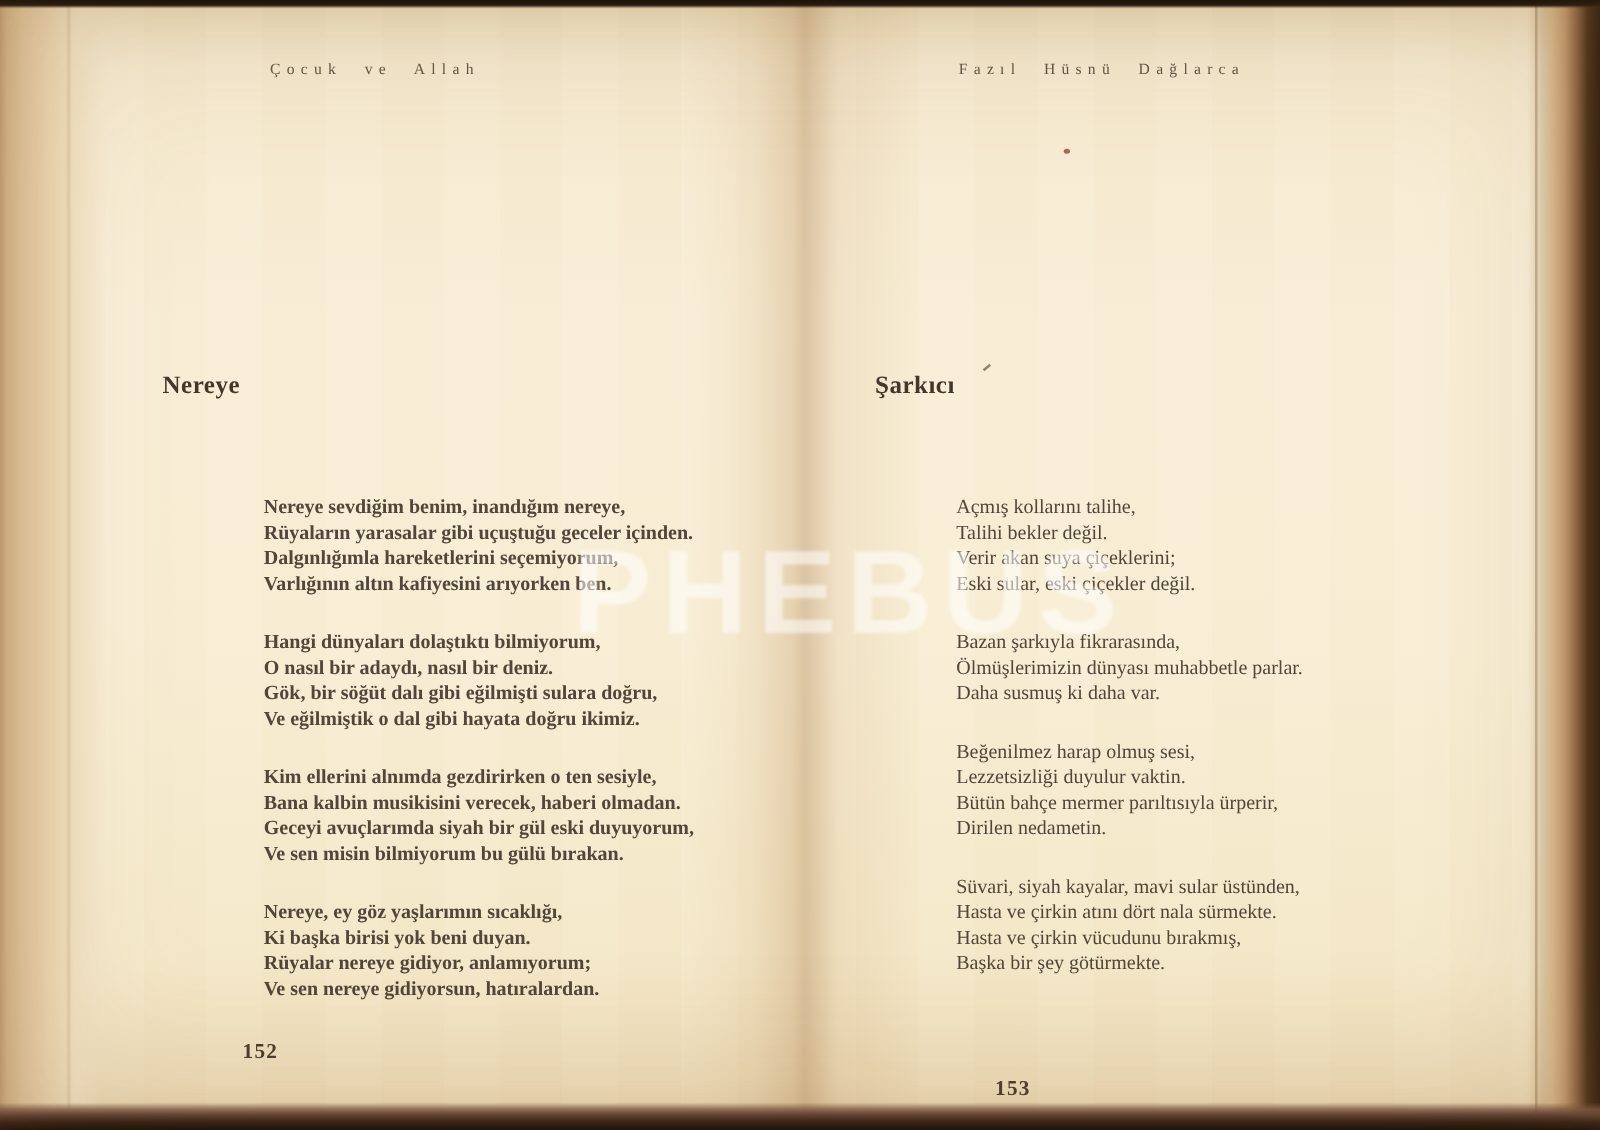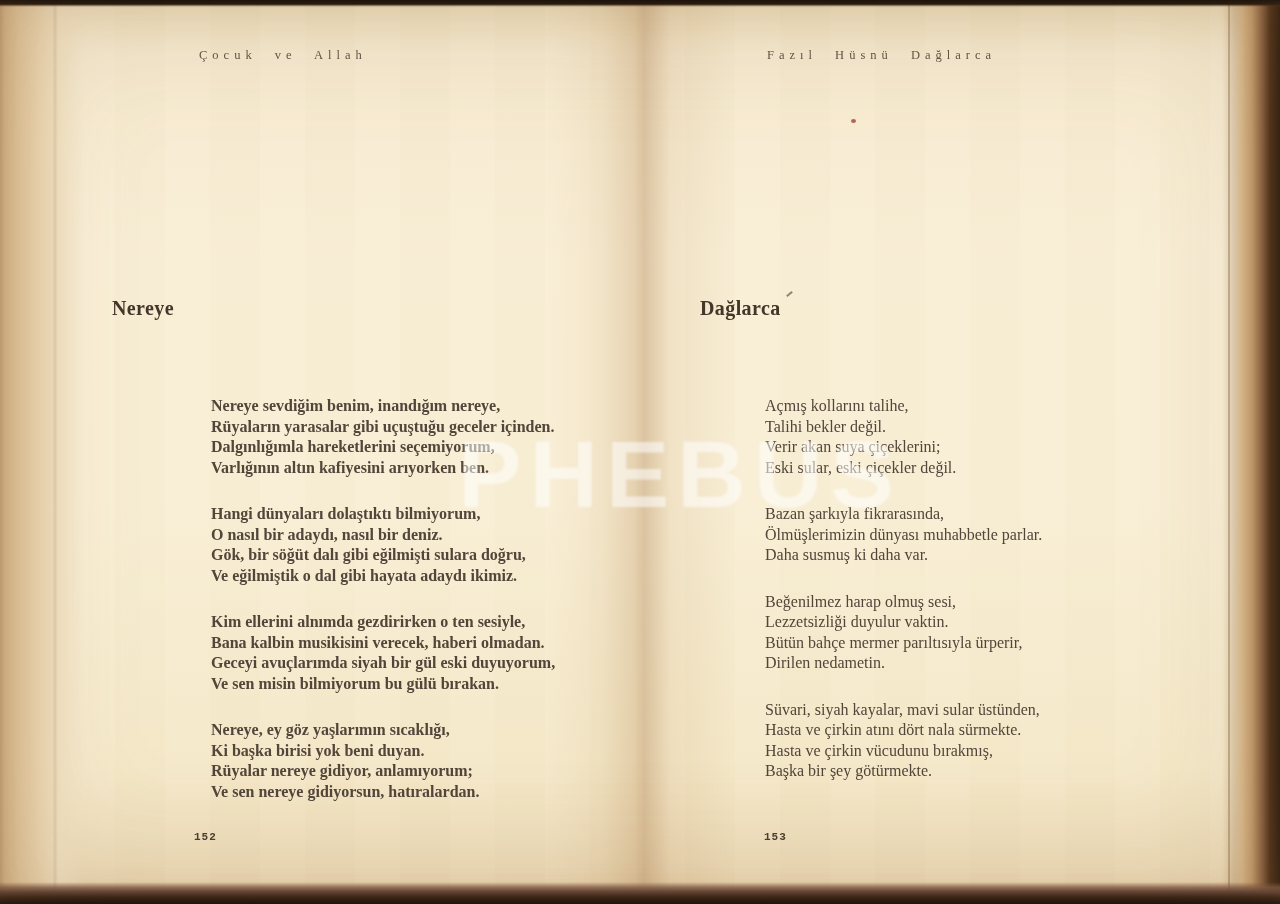--- a/index.html
+++ b/index.html
@@ -21,35 +21,35 @@
   .crease-right { position:absolute; left:1228px; top:0; bottom:0; width:2px;
     background:rgba(120,85,50,0.35); filter:blur(.5px); }
   .strip-top { position:absolute; top:0; left:0; right:0; height:7px;
     background:linear-gradient(180deg,#0b0704 0%,#1d130c 60%,rgba(60,40,25,0.35) 85%,rgba(60,40,25,0) 100%); }
   .strip-bottom { position:absolute; bottom:0; left:0; right:0; height:22px;
     background:linear-gradient(180deg, rgba(110,75,58,0) 0%, rgba(125,88,68,0.8) 25%, #5e4136 45%, #311e13 70%, #0e0805 100%); }
   .vignette { position:absolute; inset:0; pointer-events:none;
     box-shadow:inset 0 0 140px rgba(130,92,50,0.22), inset 0 0 40px rgba(130,92,50,0.12); }
 
   .running-head { position:absolute; top:48px; font-size:12.5px; letter-spacing:5px; word-spacing:10px; color:#635244; white-space:nowrap; }
-  .rh-left  { left:199px; }
+  .rh-left  { left:216px; }
   .rh-right { left:767px; }
 
   .poem-title { position:absolute; top:297px; margin:0; font-size:20px; font-weight:bold; color:#43362a; letter-spacing:.4px; }
-  .title-left  { left:112px; }
+  .title-left  { left:130px; }
   .title-right { left:700px; }
 
   .poem { position:absolute; top:396px; font-size:16px; line-height:20.5px; color:#52453a; white-space:nowrap; }
   .poem-left  { left:211px;font-weight:bold; }
   .poem-right { left:765px; }
   .stanza { margin-bottom:26px; }
 
-  .page-number { position:absolute; top:831px; font-size:11px; font-weight:bold; color:#4a3d30; letter-spacing:1px;font-family:Liberation Mono, monospace; }
+  .page-number { position:absolute; top:831px; font-size:17px; font-weight:bold; color:#4a3d30; letter-spacing:1px; }
   .pn-left  { left:194px; }
-  .pn-right { left:764px; }
+  .pn-right { left:796px;margin-top:30px; }
 
   .watermark { position:absolute; left:425px; top:420px; width:510px; text-align:center;
     font-family:"Liberation Sans","DejaVu Sans",sans-serif; font-weight:700; font-size:95px;
     letter-spacing:8px; color:rgba(255,255,255,0.55); filter:blur(1.2px); pointer-events:none; }
 
   .speck-red  { position:absolute; left:851px; top:119px; width:5px; height:4px; background:#a2442e; border-radius:50%; opacity:.8; }
   .speck-mark { position:absolute; left:786px; top:293px; width:7px; height:2px; background:#5a4a3a; transform:rotate(-40deg); opacity:.65; }
 </style>
 </head>
 <body>
@@ -57,34 +57,34 @@
 <div class="scan">
   <div class="band-left"></div>
   <div class="crease-left"></div>
   <div class="streaks"></div>
   <div class="gutter"></div>
 
   <div class="running-head rh-left">Çocuk ve Allah</div>
   <div class="running-head rh-right">Fazıl Hüsnü Dağlarca</div>
 
   <h2 class="poem-title title-left">Nereye</h2>
-  <h2 class="poem-title title-right">Dağlarca</h2>
+  <h2 class="poem-title title-right">Şarkıcı</h2>
 
   <div class="poem poem-left">
       <div class="stanza">
         <div class="line">Nereye sevdiğim benim, inandığım nereye,</div>
         <div class="line">Rüyaların yarasalar gibi uçuştuğu geceler içinden.</div>
         <div class="line">Dalgınlığımla hareketlerini seçemiyorum,</div>
         <div class="line">Varlığının altın kafiyesini arıyorken ben.</div>
       </div>
       <div class="stanza">
         <div class="line">Hangi dünyaları dolaştıktı bilmiyorum,</div>
         <div class="line">O nasıl bir adaydı, nasıl bir deniz.</div>
         <div class="line">Gök, bir söğüt dalı gibi eğilmişti sulara doğru,</div>
-        <div class="line">Ve eğilmiştik o dal gibi hayata adaydı ikimiz.</div>
+        <div class="line">Ve eğilmiştik o dal gibi hayata doğru ikimiz.</div>
       </div>
       <div class="stanza">
         <div class="line">Kim ellerini alnımda gezdirirken o ten sesiyle,</div>
         <div class="line">Bana kalbin musikisini verecek, haberi olmadan.</div>
         <div class="line">Geceyi avuçlarımda siyah bir gül eski duyuyorum,</div>
         <div class="line">Ve sen misin bilmiyorum bu gülü bırakan.</div>
       </div>
       <div class="stanza">
         <div class="line">Nereye, ey göz yaşlarımın sıcaklığı,</div>
         <div class="line">Ki başka birisi yok beni duyan.</div>

